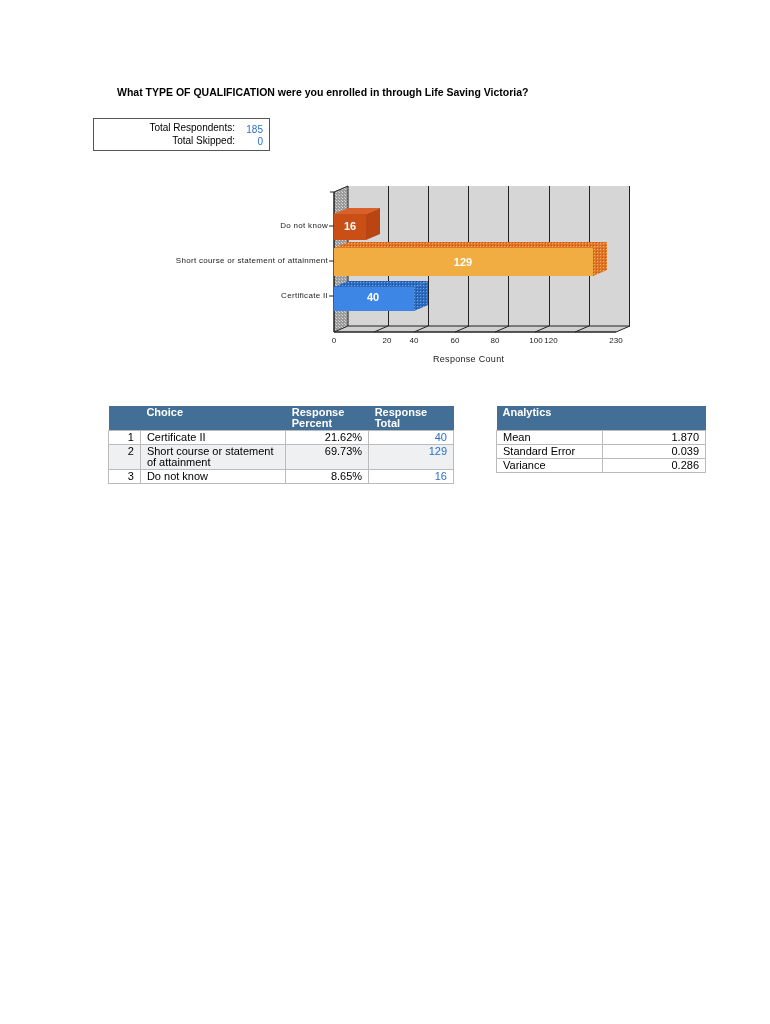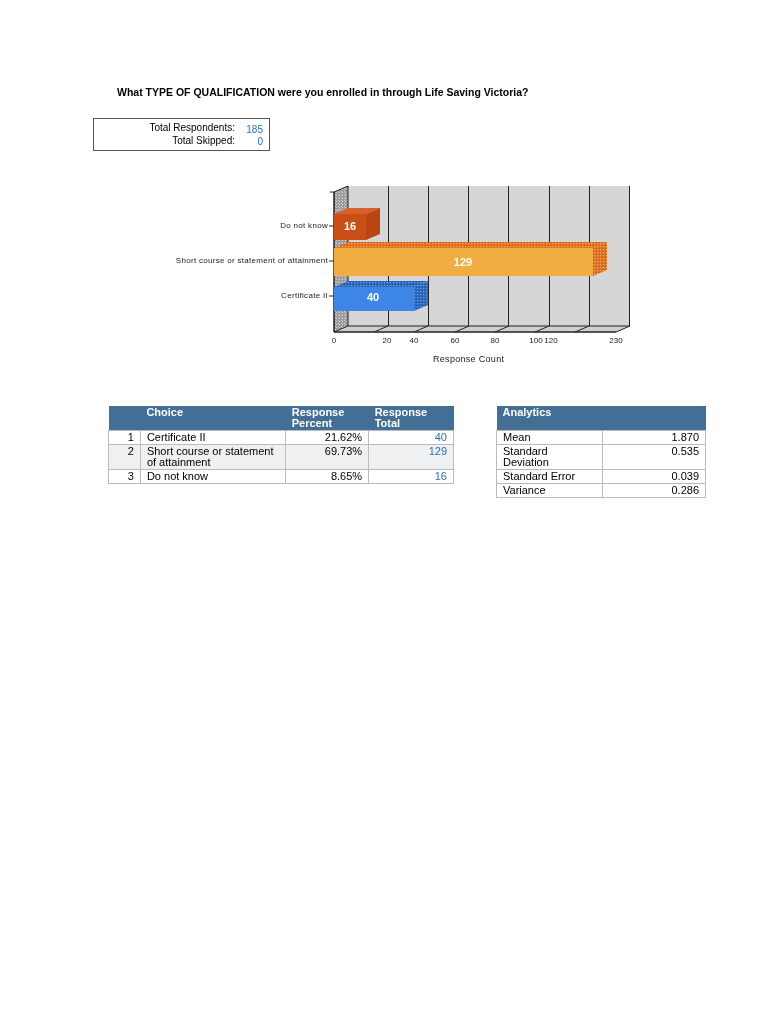--- a/index.html
+++ b/index.html
@@ -173,24 +173,20 @@
     <tr>
       <th colspan="2" style="height:24px;">Analytics</th>
     </tr>
   </thead>
   <tbody>
     <tr>
       <td style="width:106px;">Mean</td>
       <td class="num">1.870</td>
     </tr>
     <tr>
-      <td style="height:24px;">Standard Deviation</td>
-      <td class="num">0.535</td>
-    </tr>
-    <tr>
       <td>Standard Error</td>
       <td class="num">0.039</td>
     </tr>
     <tr>
       <td>Variance</td>
       <td class="num">0.286</td>
     </tr>
   </tbody>
 </table>
 

